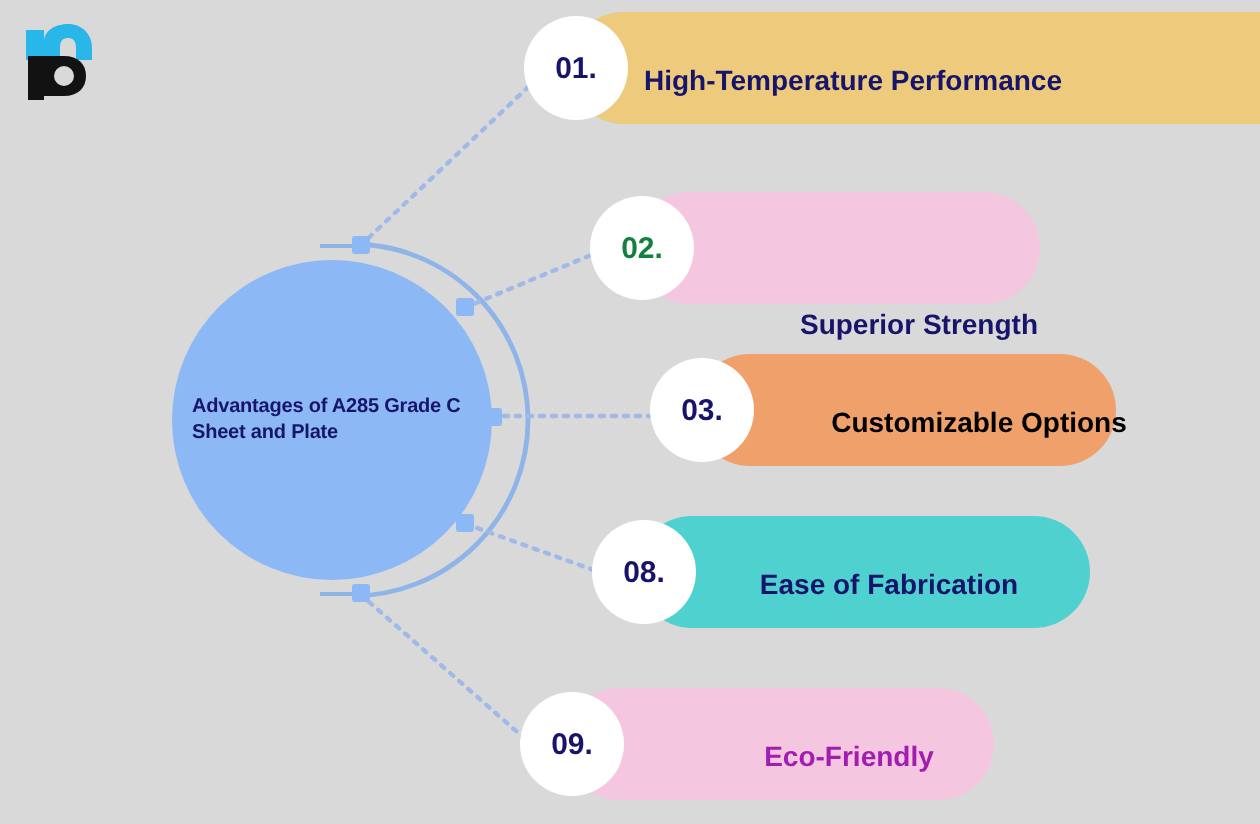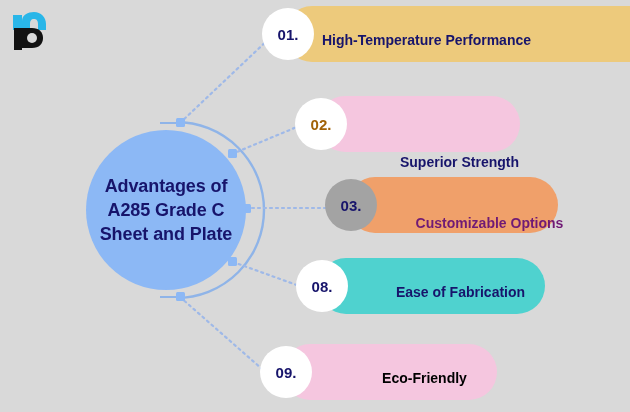--- a/index.html
+++ b/index.html
@@ -48,24 +48,23 @@
     height: 160px;
     border-radius: 50%;
     background: #8cb8f5;
     display: flex;
     align-items: center;
     justify-content: center;
     box-sizing: border-box;
   }
   .hub-label {
     color: #17146b;
-    font-size: 18px;
+    font-size: 10px;
     font-weight: bold;
     line-height: 1.35;
-    text-align: center;
     padding: 0 10px;
     letter-spacing: -0.1px;
   }
 
   
   .item {
     position: absolute;
     height: 56px;
     display: flex;
     align-items: center;
@@ -116,21 +115,21 @@
   #item-2 { left: 295px; top: 96px;  width: 240px; }
   #item-2 .pill  { left: 22px; width: 203px; }
   #item-2 .item-label { left: 52px; width: 225px; }
 
   #item-3 { left: 325px; top: 177px; width: 240px; }
   #item-3 .pill  { left: 22px; width: 211px; }
   #item-3 .item-label { left: 52px; width: 225px; }
 
   #item-4 { left: 296px; top: 258px; width: 240px; }
   #item-4 .pill  { left: 22px; width: 227px; }
-  #item-4 .item-label { left: 52px; width: 225px; }
+  #item-4 .item-label { left: 36px; width: 225px; }
 
   #item-5 { left: 260px; top: 344px; width: 240px; }
   #item-5 .pill  { left: 22px; width: 215px; }
   #item-5 .item-label { left: 52px; width: 225px; }
 </style>
 </head>
 <body style="background: rgb(217, 217, 217);">
 
 <div id="infographic" style="background: rgb(217, 217, 217);">
 
@@ -171,43 +170,43 @@
   <div class="item" id="item-1">
     <div class="pill" style="background: rgb(237, 202, 124);"></div>
     <div class="badge" style="background: rgb(255, 255, 255); color: rgb(23, 20, 107);">
       <span>01.</span>
     </div>
     <div class="item-label" style="color: rgb(23, 20, 107);">High-Temperature Performance</div>
   </div>
 
   <div class="item" id="item-2">
     <div class="pill" style="background: rgb(245, 198, 223);"></div>
-    <div class="badge" style="background: rgb(255, 255, 255); color: #a16207;">
+    <div class="badge" style="background: rgb(255, 255, 255); color: #15803d;">
       <span>02.</span>
     </div>
     <div class="item-label" style="color: rgb(23, 20, 107); margin-top: 32px;">Superior Strength</div>
   </div>
 
   <div class="item" id="item-3">
     <div class="pill" style="background: rgb(240, 160, 106);"></div>
-    <div class="badge" style="background: #a3a3a3; color: rgb(23, 20, 107);">
+    <div class="badge" style="background: #ffffff; color: rgb(23, 20, 107);">
       <span>03.</span>
     </div>
-    <div class="item-label" style="color: #701a75; margin-top: 12px;">Customizable Options</div>
+    <div class="item-label" style="color: #000000;">Customizable Options</div>
   </div>
 
   <div class="item" id="item-4">
     <div class="pill" style="background: rgb(79, 210, 207);"></div>
     <div class="badge" style="background: rgb(255, 255, 255); color: rgb(23, 20, 107);">
       <span>08.</span>
     </div>
     <div class="item-label" style="color: rgb(23, 20, 107);">Ease of Fabrication</div>
   </div>
 
   <div class="item" id="item-5">
     <div class="pill" style="background: rgb(245, 198, 223);"></div>
     <div class="badge" style="background: rgb(255, 255, 255); color: rgb(23, 20, 107);">
       <span>09.</span>
     </div>
-    <div class="item-label" style="color: #000000;">Eco-Friendly</div>
+    <div class="item-label" style="color: #a21caf;">Eco-Friendly</div>
   </div>
 
 </div>
 
 </body></html>

